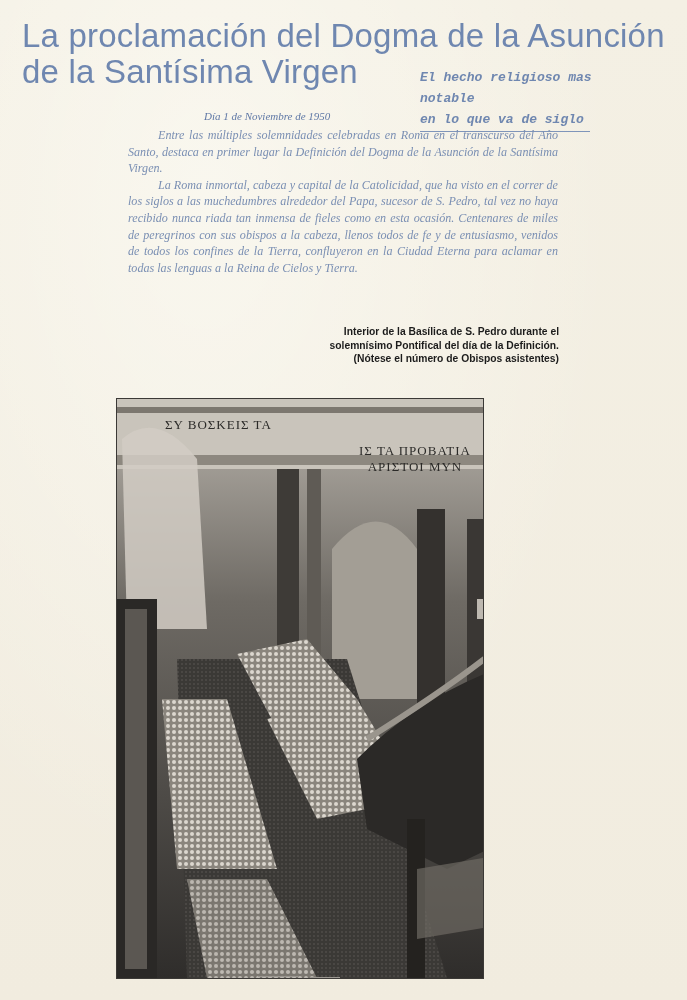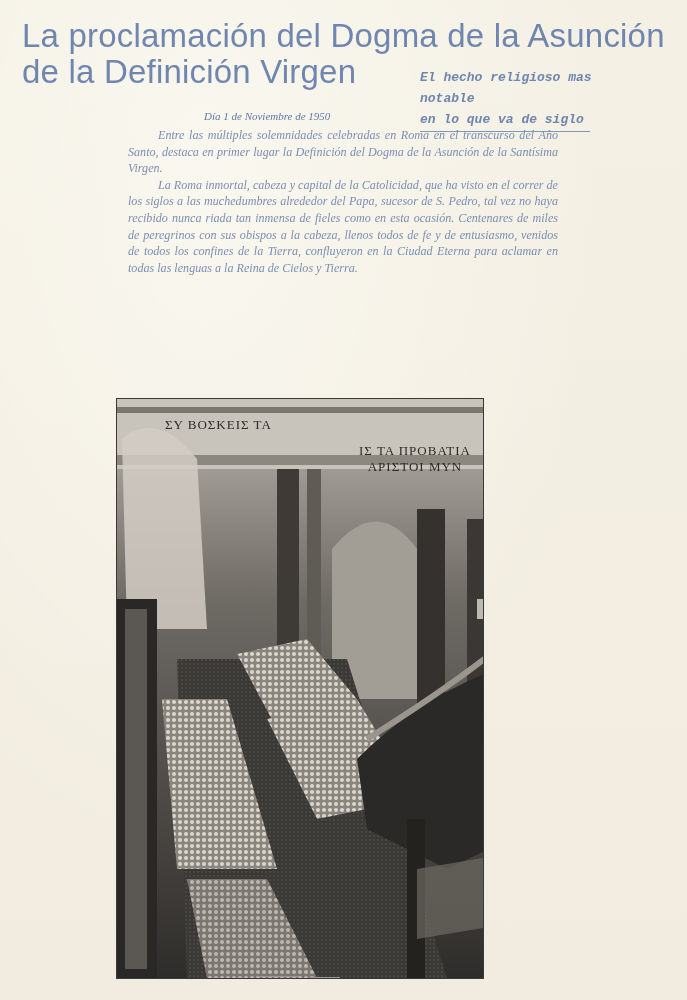--- a/index.html
+++ b/index.html
@@ -77,35 +77,40 @@
     position: absolute; background: #9b9791; height: 1px;
   }
 </style>
 </head>
 <body>
 
 <div class="page">
 
   <h1 class="title">
     <span class="l1">La proclamación del Dogma de la Asunción</span>
-    <span class="l2">de la Definición Virgen</span>
+    <span class="l2">de la Santísima Virgen</span>
   </h1>
 
   <div class="subhead">
     <div>El hecho religioso mas notable</div>
     <div class="l2">en lo que va de siglo</div>
   </div>
 
   <div class="dateline">Día 1 de Noviembre de 1950</div>
 
   <div class="body-text">
     <p>Entre las múltiples solemnidades celebradas en Roma en el transcurso del Año Santo, destaca en primer lugar la Definición del Dogma de la Asunción de la Santísima Virgen.</p>
     <p>La Roma inmortal, cabeza y capital de la Catolicidad, que ha visto en el correr de los siglos a las muchedumbres alrededor del Papa, sucesor de S. Pedro, tal vez no haya recibido nunca riada tan inmensa de fieles como en esta ocasión. Centenares de miles de peregrinos con sus obispos a la cabeza, llenos todos de fe y de entusiasmo, venidos de todos los confines de la Tierra, confluyeron en la Ciudad Eterna para aclamar en todas las lenguas a la Reina de Cielos y Tierra.</p>
   </div>
 
+  <div class="caption">
+    <span>Interior de la Basílica de S. Pedro durante el</span>
+    <span>solemnísimo Pontifical del día de la Definición.</span>
+    <span>(Nótese el número de Obispos asistentes)</span>
+  </div>
 
   <div class="photo">
     <svg width="434" height="579" viewBox="0 0 434 579">
       <defs>
         <linearGradient id="g1" x1="0" y1="0" x2="0" y2="1">
           <stop offset="0" stop-color="#b9b4ac"></stop>
           <stop offset="0.35" stop-color="#6e6a64"></stop>
           <stop offset="1" stop-color="#2f2d2b"></stop>
         </linearGradient>
         <pattern id="crowd" width="6" height="6" patternUnits="userSpaceOnUse">

